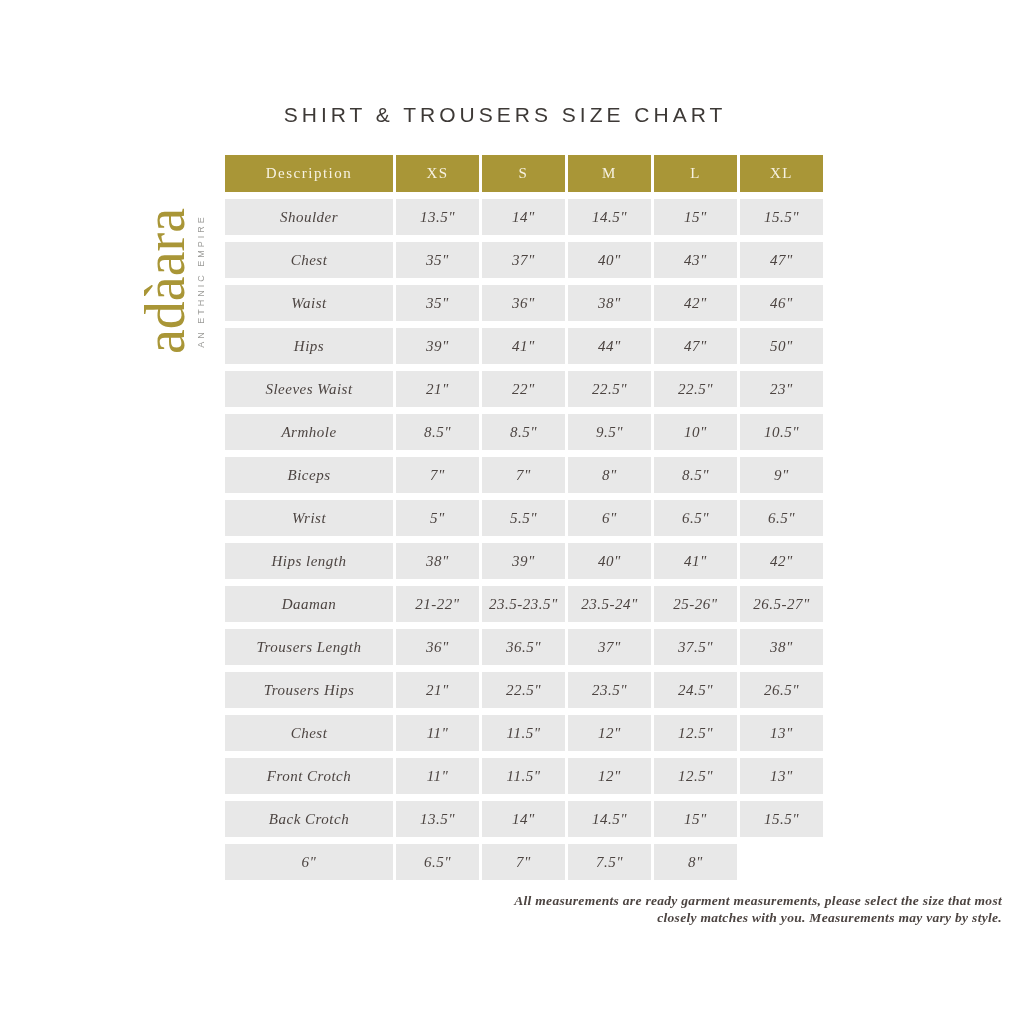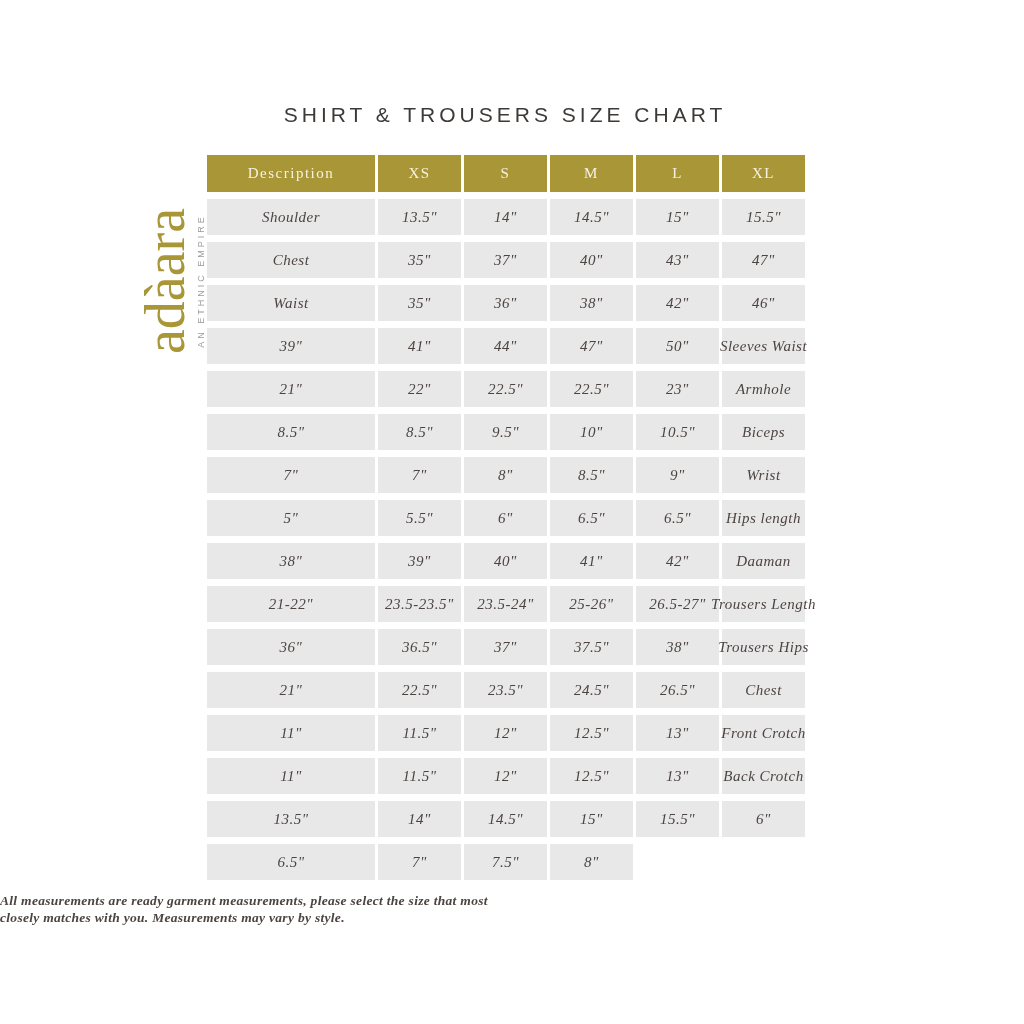--- a/index.html
+++ b/index.html
@@ -37,21 +37,21 @@
   }
   .logo-tag{
     margin-top:3px;
     font-family:"Liberation Sans", sans-serif;
     font-size:9px;
     letter-spacing:3px;
     color:#9b9b98;
   }
   .size-table{
     position:absolute;
-    left:207px;top:155px;
+    left:225px;top:155px;
     display:grid;
     grid-template-columns:168px 83px 83px 83px 83px 83px;
     grid-template-rows:37px;
     grid-auto-rows:36px;
     column-gap:3px;
     row-gap:7px;
   }
   .cell{
     display:flex;
     align-items:center;
@@ -70,21 +70,21 @@
     color:#4c4441;
     font-family:"Liberation Serif", serif;
     font-style:italic;
     font-size:15px;
     letter-spacing:0.5px;
   }
   .footnote{
     position:absolute;
     top:893px;left:0;width:1002px;
     margin:0;
-    text-align:left;
+    text-align:right;
     font-family:"Liberation Serif", serif;
     font-style:italic;
     font-weight:600;
     font-size:13.5px;
     line-height:1.25;
     color:#4c4441;
     letter-spacing:0.3px;
   }
 </style>
 </head>
@@ -117,20 +117,21 @@
       <div class="cell value">37"</div>
       <div class="cell value">40"</div>
       <div class="cell value">43"</div>
       <div class="cell value">47"</div>
       <div class="cell label">Waist</div>
       <div class="cell value">35"</div>
       <div class="cell value">36"</div>
       <div class="cell value">38"</div>
       <div class="cell value">42"</div>
       <div class="cell value">46"</div>
+      <div class="cell label">Hips</div>
       <div class="cell value">39"</div>
       <div class="cell value">41"</div>
       <div class="cell value">44"</div>
       <div class="cell value">47"</div>
       <div class="cell value">50"</div>
       <div class="cell label">Sleeves Waist</div>
       <div class="cell value">21"</div>
       <div class="cell value">22"</div>
       <div class="cell value">22.5"</div>
       <div class="cell value">22.5"</div>

